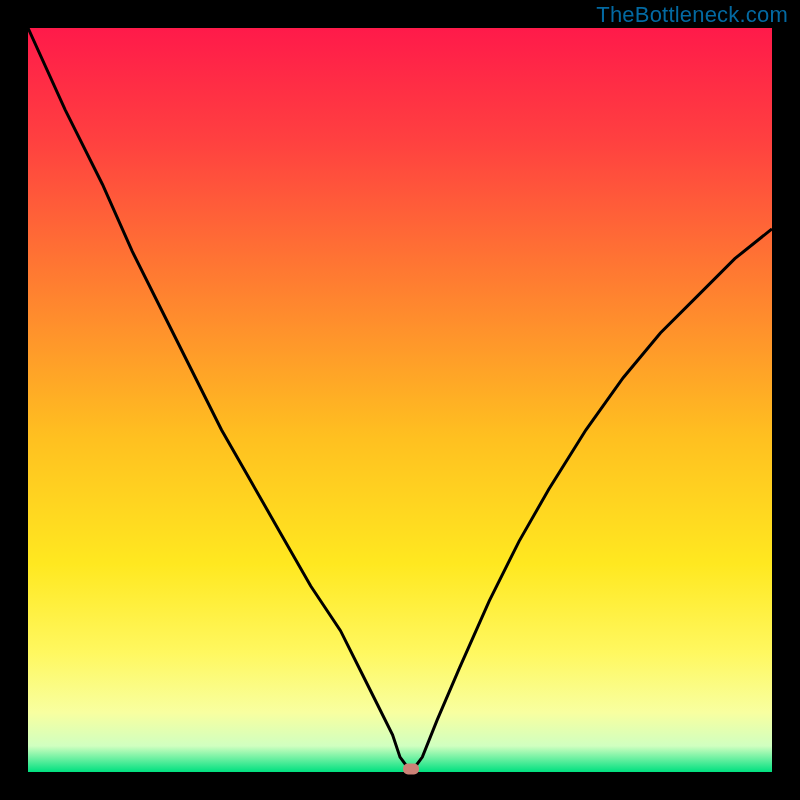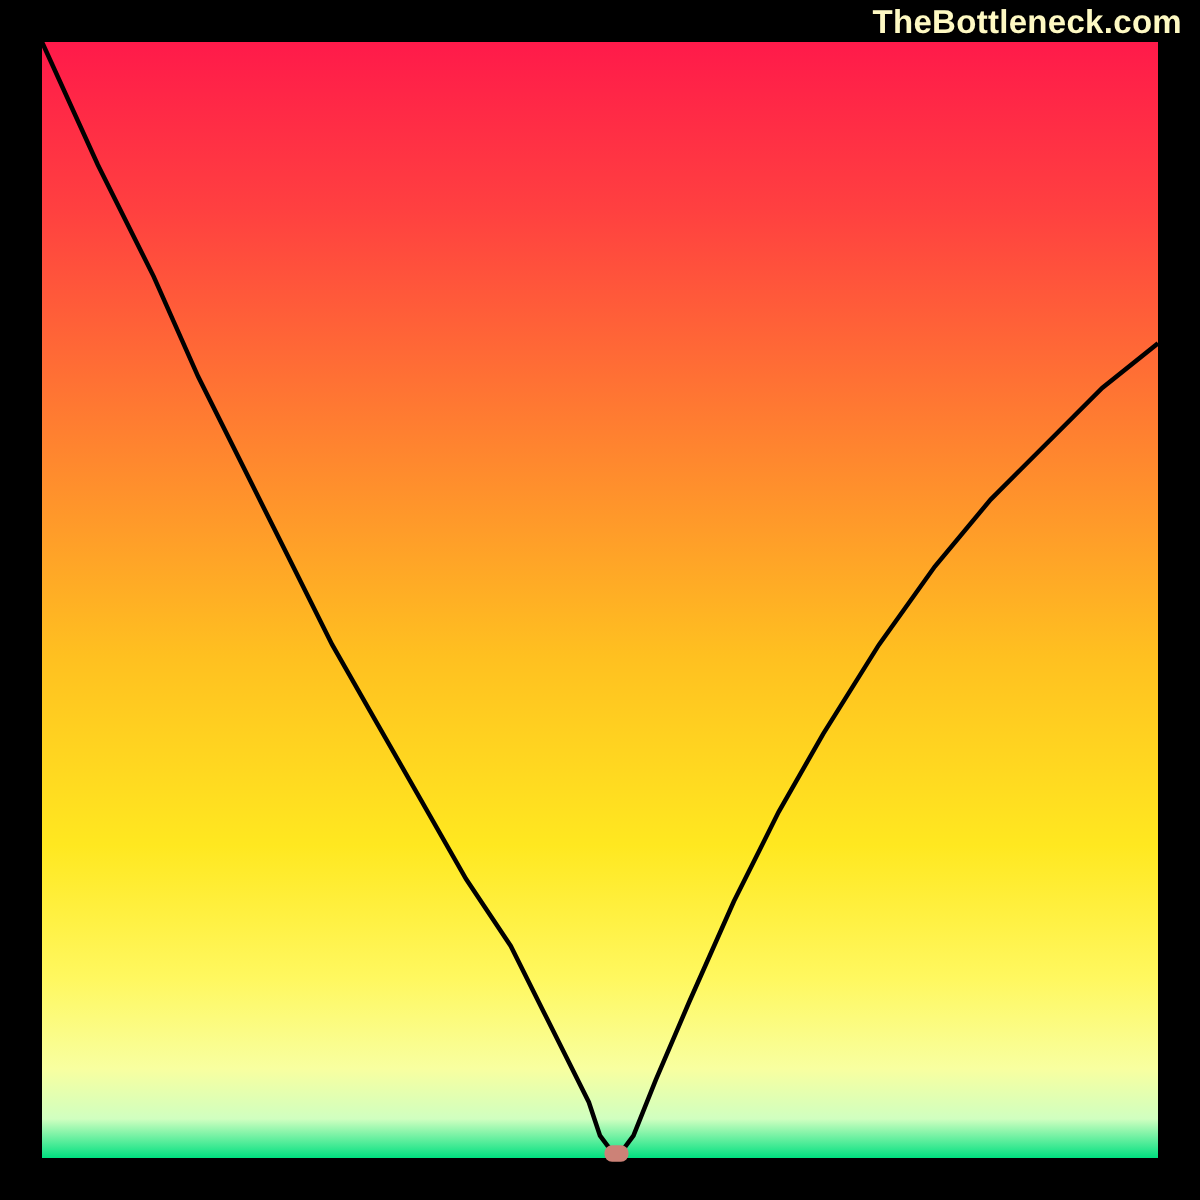--- a/index.html
+++ b/index.html
@@ -8,23 +8,23 @@
     background: #000;
     width: 800px;
     height: 800px;
     position: relative;
     font-family: Arial, Helvetica, sans-serif;
   }
   .watermark {
     position: absolute;
     top: 2px;
     right: 12px;
-    color: #fef9c3;
+    color: #0369a1;
     font-size: 22px;
-    font-weight: 700;
+    font-weight: 400;
     letter-spacing: 0.2px;
     z-index: 10;
   }
   .plot-area {
     position: absolute;
     top: 28px;
     left: 28px;
     width: 744px;
     height: 744px;
   }

